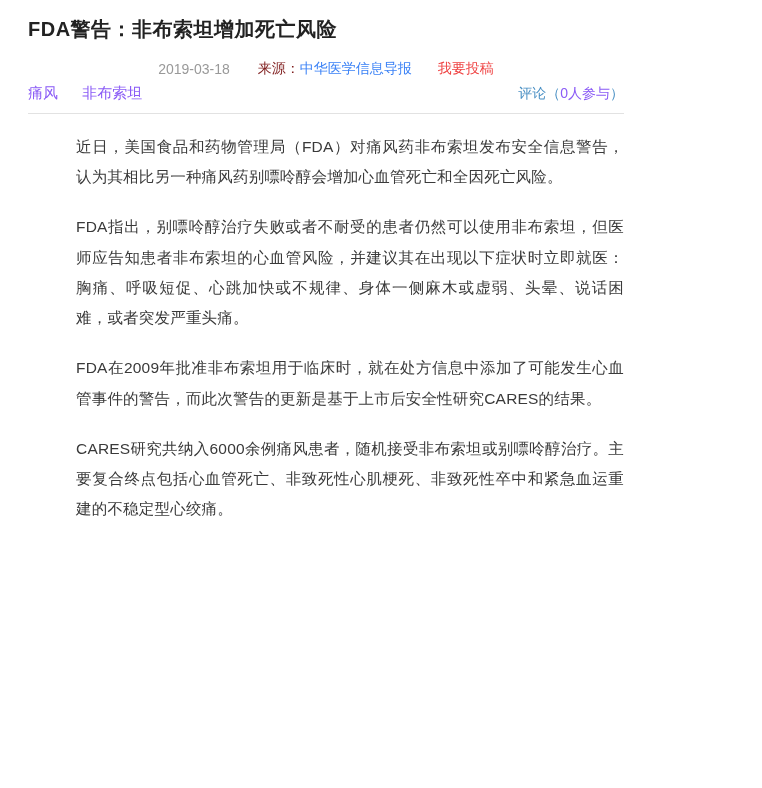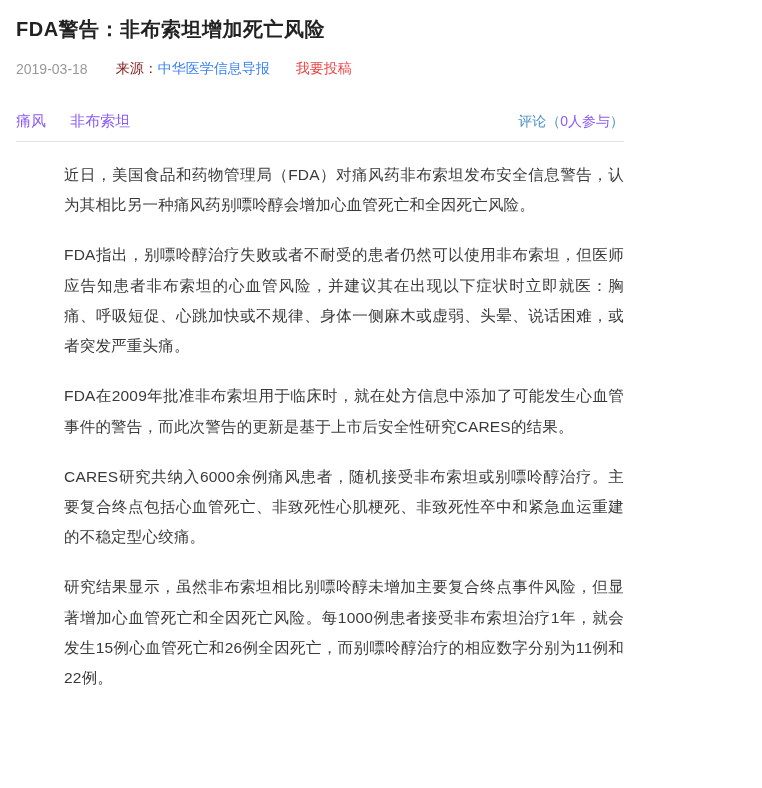--- a/index.html
+++ b/index.html
@@ -11,38 +11,39 @@
     width: 762px;
     height: 788px;
     font-family: "Liberation Sans", "DejaVu Sans", sans-serif;
     color: #333333;
     overflow: hidden;
   }
   .page {
     width: 644px;
     height: 788px;
     box-sizing: border-box;
-    padding: 16px 20px 0 16px;
+    padding: 16px 20px 0 28px;
     position: relative;
   }
   .article-title {
     font-size: 20px;
     font-weight: bold;
     color: #222222;
     letter-spacing: 0.5px;
     margin: 0 0 18px 0;
     line-height: 1.3;
   }
   .meta-row {
     font-size: 14px;
     color: #888888;
-    margin-bottom: 34px;
+    margin-bottom: 6px;
     display: flex;
     align-items: center;
     gap: 0;
+    justify-content: center;
   }
   .meta-date {
     color: #999999;
     margin-right: 28px;
   }
   .meta-source-label {
     color: #7f1d1d;
   }
   .meta-source-name {
     color: #3b82f6;
@@ -124,16 +125,15 @@
     <div class="comment-box">
       <span class="comment-link">评论（</span><span class="comment-count">0人参与</span><span class="comment-link">）</span>
     </div>
   </div>
 
   <div class="content">
     <p>近日，美国食品和药物管理局（FDA）对痛风药非布索坦发布安全信息警告，认为其相比另一种痛风药别嘌呤醇会增加心血管死亡和全因死亡风险。</p>
     <p>FDA指出，别嘌呤醇治疗失败或者不耐受的患者仍然可以使用非布索坦，但医师应告知患者非布索坦的心血管风险，并建议其在出现以下症状时立即就医：胸痛、呼吸短促、心跳加快或不规律、身体一侧麻木或虚弱、头晕、说话困难，或者突发严重头痛。</p>
     <p>FDA在2009年批准非布索坦用于临床时，就在处方信息中添加了可能发生心血管事件的警告，而此次警告的更新是基于上市后安全性研究CARES的结果。</p>
     <p>CARES研究共纳入6000余例痛风患者，随机接受非布索坦或别嘌呤醇治疗。主要复合终点包括心血管死亡、非致死性心肌梗死、非致死性卒中和紧急血运重建的不稳定型心绞痛。</p>
-    <p>研究结果显示，虽然非布索坦相比别嘌呤醇未增加主要复合终点事件风险，但显著增加心血管死亡和全因死亡风险。每1000例患者接受非布索坦治疗1年，就会发生15例心血管死亡和26例全因死亡，而别嘌呤醇治疗的相应数字分别为11例和22例。</p>
   </div>
 
 </div>
 
 </body></html>

